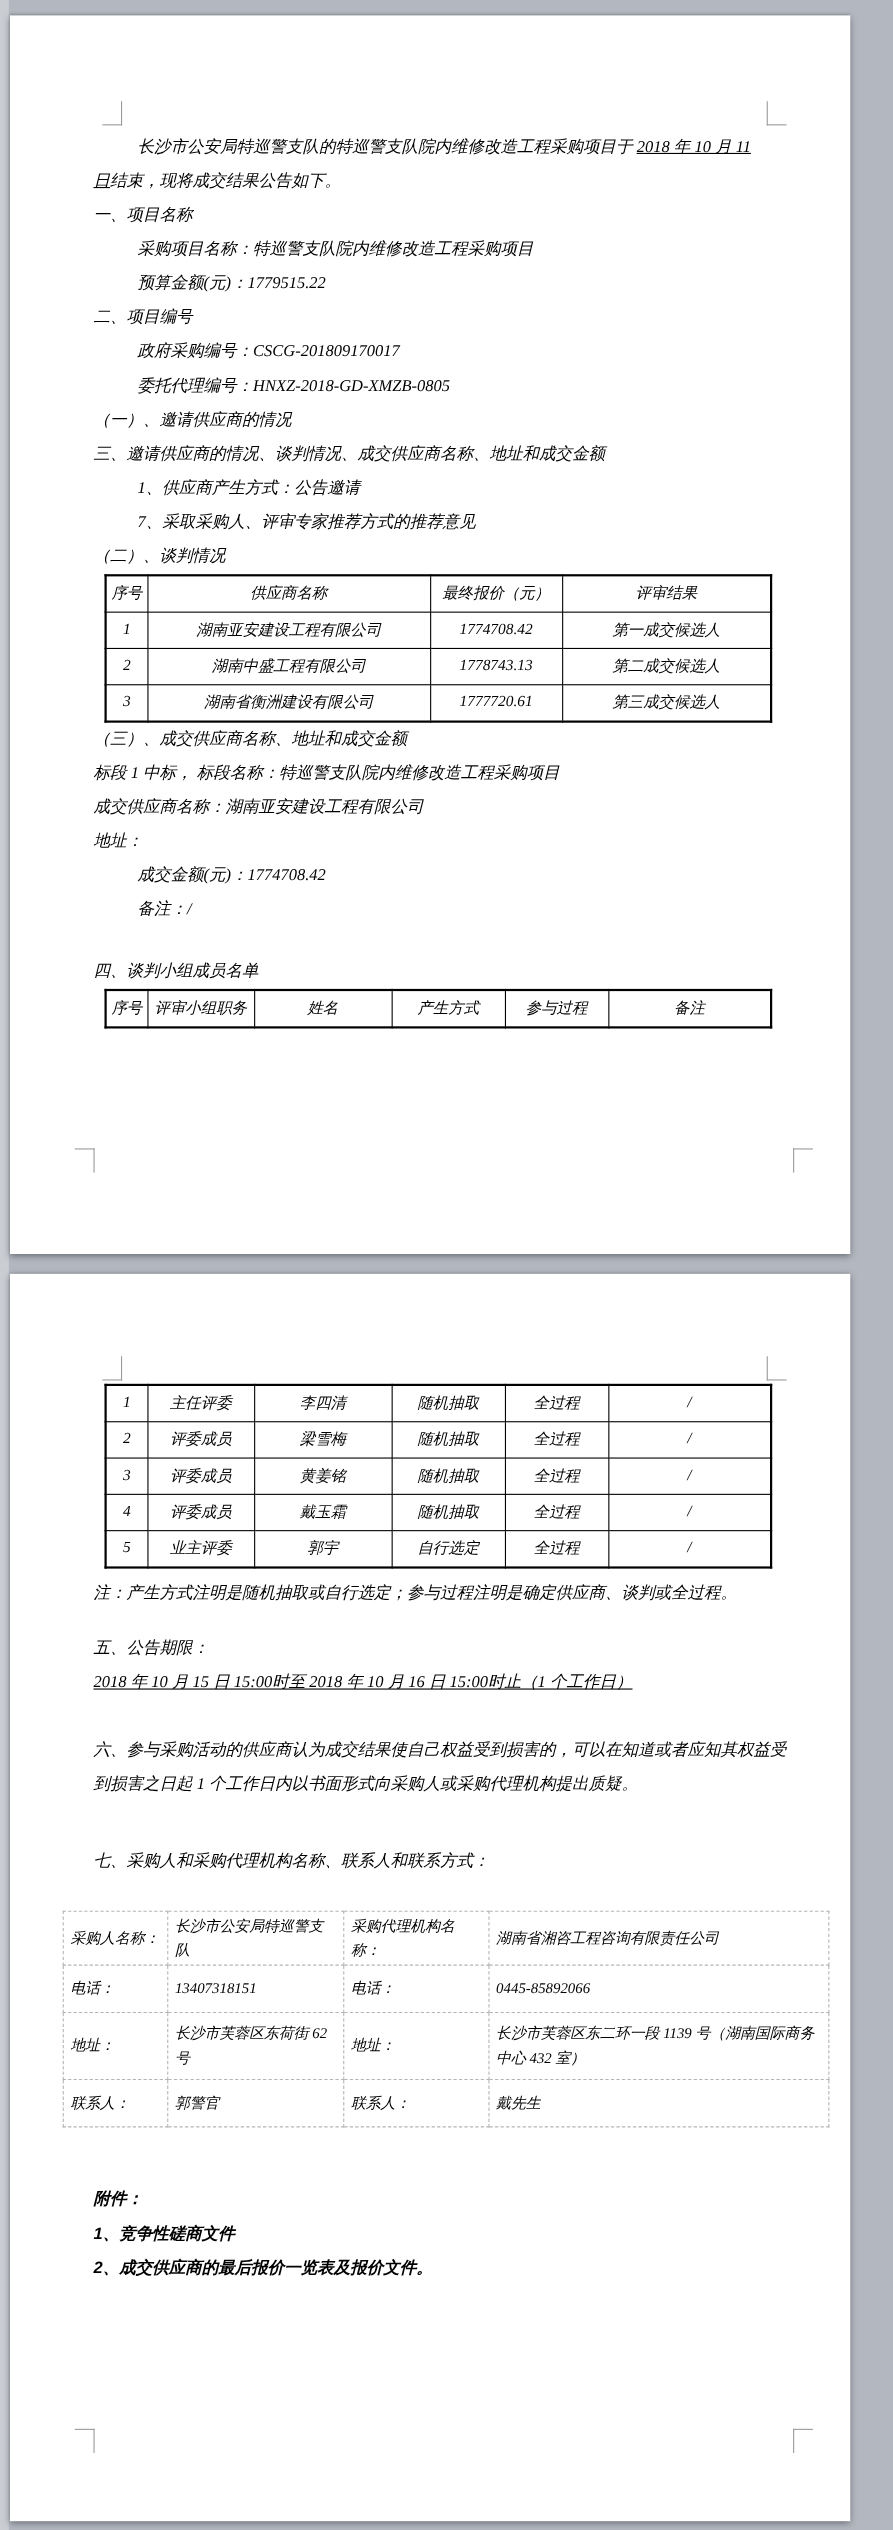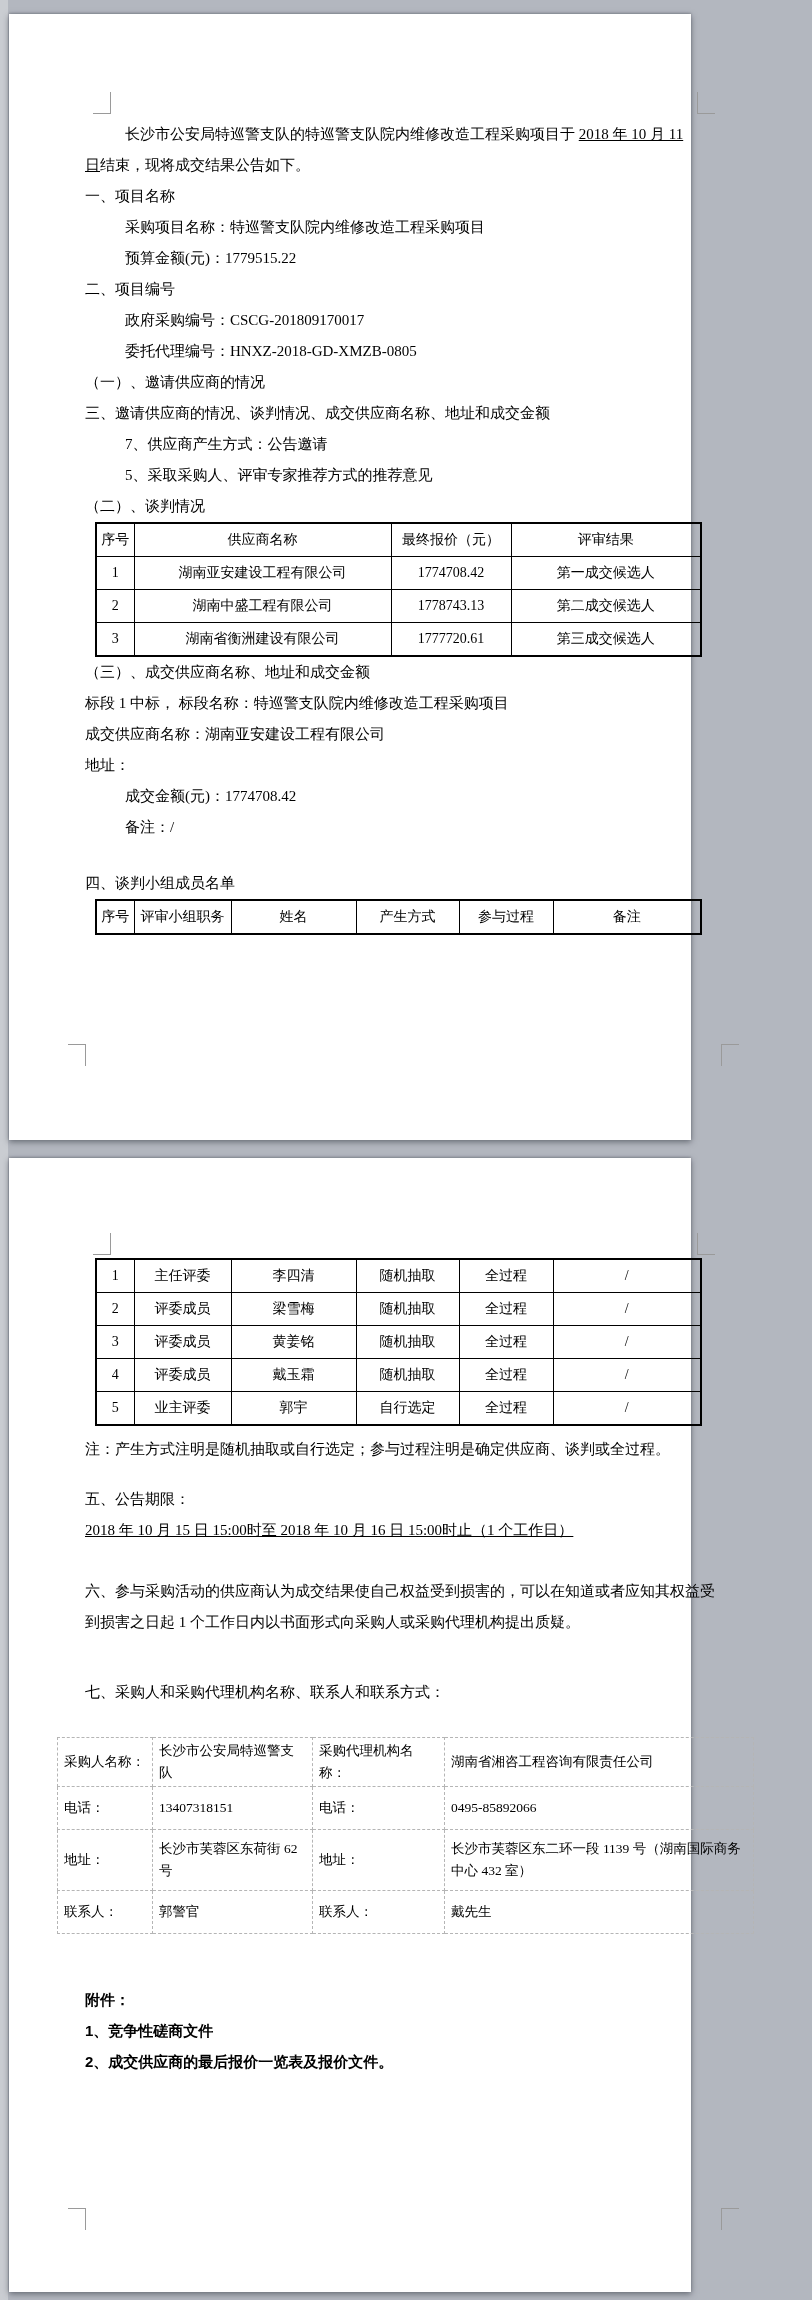--- a/index.html
+++ b/index.html
@@ -4,22 +4,23 @@
 <style>
   html,body{margin:0;padding:0;}
   body{
     width:812px;height:2300px;position:relative;overflow:hidden;
     background:#b3b7bf;
     font-family:"Liberation Serif","DejaVu Serif",serif;
     color:#000;
   }
   .edge-strip{position:absolute;left:0;top:0;width:8px;height:2300px;background:#cacdd2;}
   .page{
-    position:absolute;left:9px;width:682px;background:#ffffff;
+    position:absolute;left:9px;width:764px;background:#ffffff;
     box-shadow:0 2px 6px rgba(40,45,55,.55), 0 -1px 2px rgba(40,45,55,.25);
+    font-style:italic;
   }
   .page-1{top:14px;height:1126px;}
   .page-2{top:1158px;height:1134px;}
   .content{position:absolute;left:76px;top:0;width:640px;}
   .page-1 .content{padding-top:105px;}
   .page-2 .content{padding-top:100px;}
 
   .para{font-size:15px;line-height:31px;margin:0;}
   .ind{padding-left:40px;}
   .u{text-decoration:underline;}
@@ -80,22 +81,22 @@
     <div class="para">一、项目名称</div>
     <div class="para ind">采购项目名称：特巡警支队院内维修改造工程采购项目</div>
     <div class="para ind">预算金额(元)：1779515.22</div>
 
     <div class="para">二、项目编号</div>
     <div class="para ind">政府采购编号：CSCG-201809170017</div>
     <div class="para ind">委托代理编号：HNXZ-2018-GD-XMZB-0805</div>
 
     <div class="para">（一）、邀请供应商的情况</div>
     <div class="para">三、邀请供应商的情况、谈判情况、成交供应商名称、地址和成交金额</div>
-    <div class="para ind">7、供应商产生方式：公告邀请</div>
-    <div class="para ind">5、采取采购人、评审专家推荐方式的推荐意见</div>
+    <div class="para ind">1、供应商产生方式：公告邀请</div>
+    <div class="para ind">7、采取采购人、评审专家推荐方式的推荐意见</div>
 
 
     <div class="para">（二）、谈判情况</div>
 
     <table class="doc">
       <colgroup>
           <col style="width:38px">
           <col style="width:257px">
           <col style="width:120px">
           <col style="width:190px">
@@ -242,21 +243,21 @@
           <tr class="r40">
         <td>采购人名称：</td>
         <td>长沙市公安局特巡警支队</td>
         <td>采购代理机构名称：</td>
         <td>湖南省湘咨工程咨询有限责任公司</td>
       </tr>
       <tr class="r40">
         <td>电话：</td>
         <td>13407318151</td>
         <td>电话：</td>
-        <td>0495-85892066</td>
+        <td>0445-85892066</td>
       </tr>
       <tr class="r56">
         <td>地址：</td>
         <td>长沙市芙蓉区东荷街 62 号</td>
         <td>地址：</td>
         <td>长沙市芙蓉区东二环一段 1139 号（湖南国际商务中心 432 室）</td>
       </tr>
       <tr class="r40">
         <td>联系人：</td>
         <td>郭警官</td>

